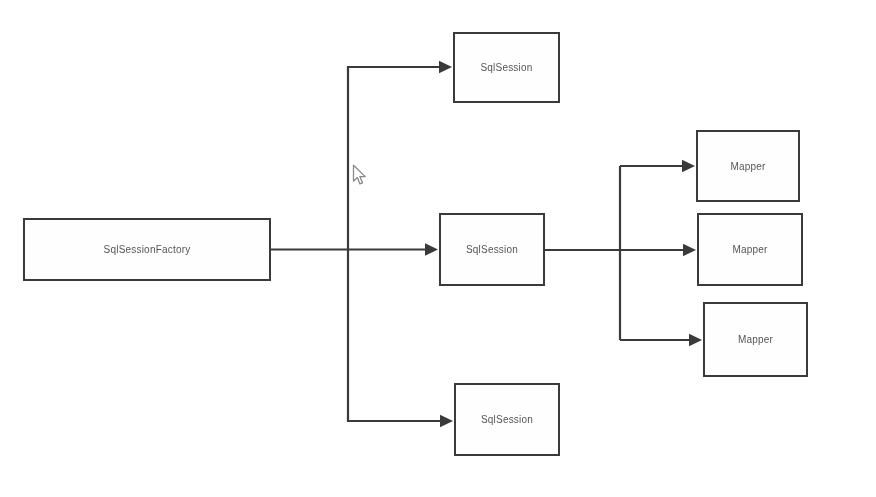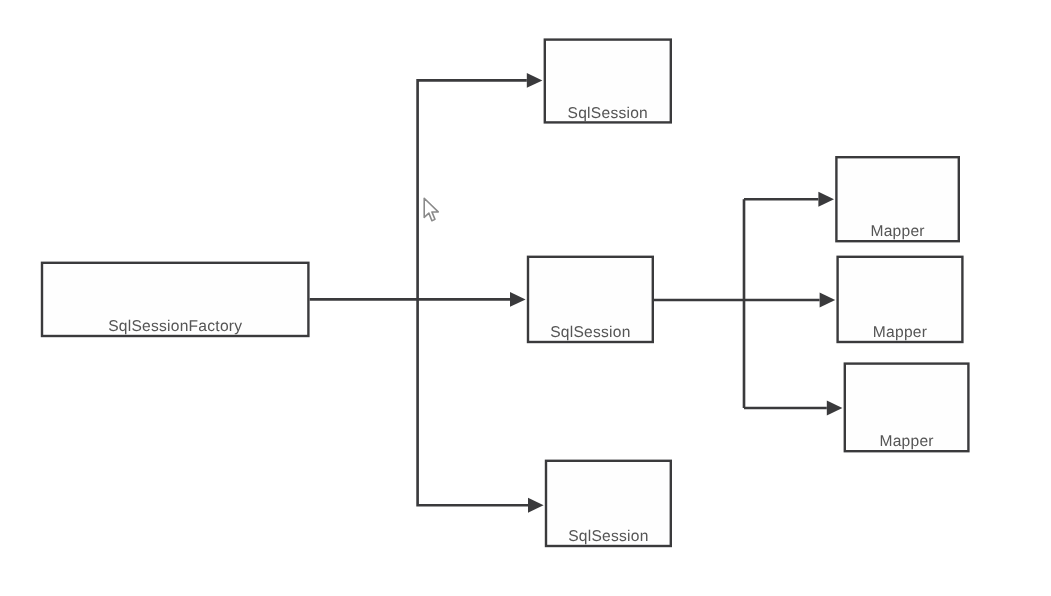--- a/index.html
+++ b/index.html
@@ -32,27 +32,27 @@
   .wires polygon{
     fill:var(--line);
     stroke:none;
   }
   .node{
     position:absolute;
     box-sizing:border-box;
     border:2px solid var(--line);
     background:var(--fill);
     display:flex;
-    align-items:flex-end;
+    align-items:center;
     justify-content:center;
-    font-size:13px;
+    font-size:10px;
     color:var(--text);
     letter-spacing:0.2px;
   }
-  .node-factory{left:34px;  top:218px; width:224px; height:63px;}
+  .node-factory{left:23px;  top:218px; width:248px; height:63px;}
   .node-s1     {left:453px; top:32px;  width:107px; height:71px;}
   .node-s2     {left:439px; top:213px; width:106px; height:73px;}
   .node-s3     {left:454px; top:383px; width:106px; height:73px;}
   .node-m1     {left:696px; top:130px; width:104px; height:72px;}
   .node-m2     {left:697px; top:213px; width:106px; height:73px;}
   .node-m3     {left:703px; top:302px; width:105px; height:75px;}
   .cursor{
     position:absolute;
     left:352px;top:164px;
     pointer-events:none;

